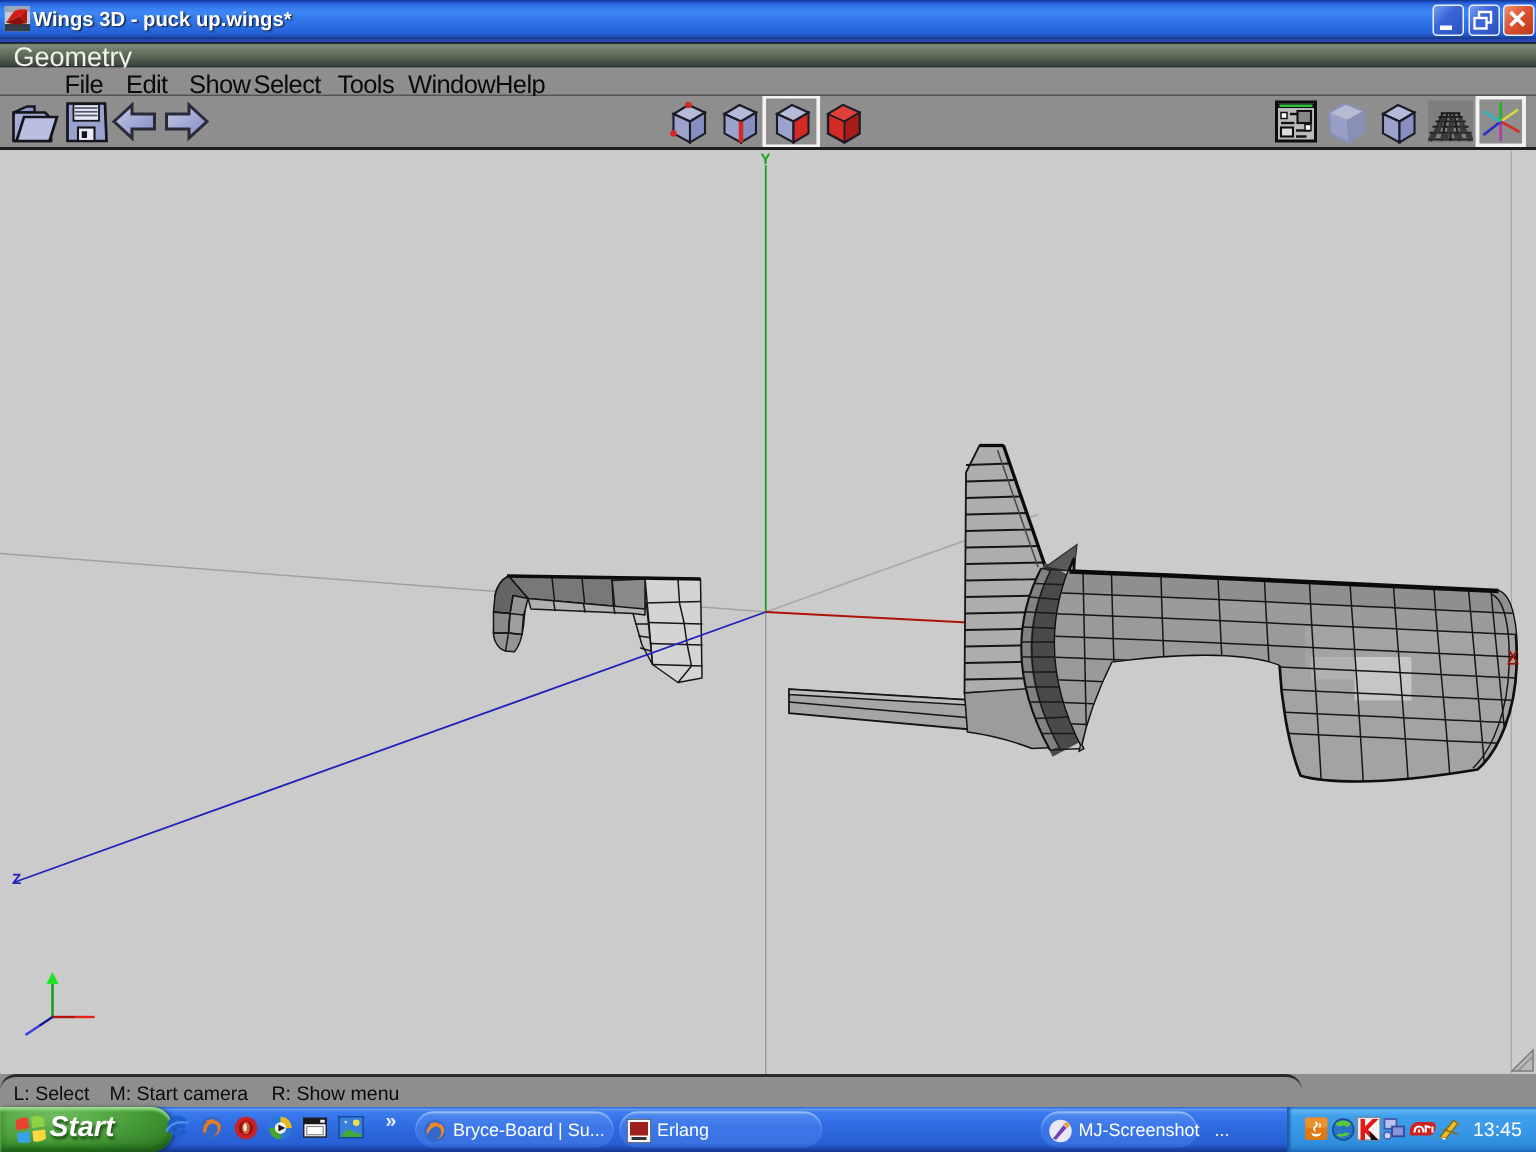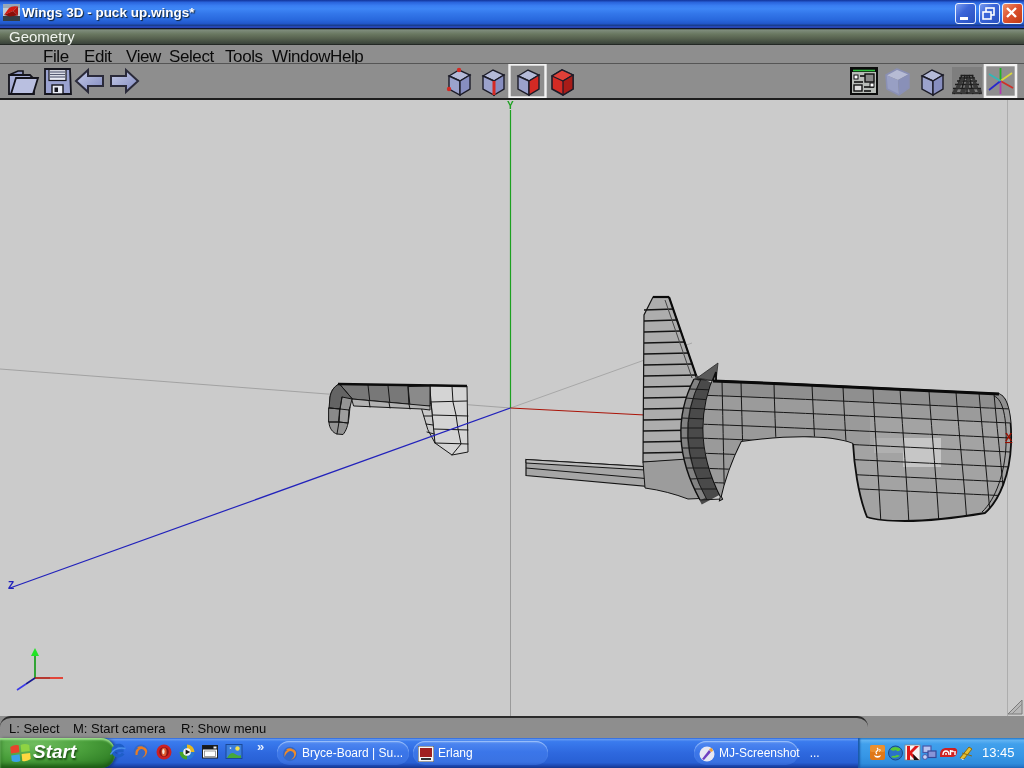--- a/index.html
+++ b/index.html
@@ -12,21 +12,21 @@
   #ttext{position:absolute;left:22px;top:5px;color:#fff;font-size:13.5px;font-weight:bold;
     text-shadow:1px 1px 1px #123;letter-spacing:0px;}
   .wbtn{position:absolute;top:3px;width:21px;height:21px;border-radius:3px;
     border:1px solid #e8f0ff;box-sizing:border-box;}
   #btnmin{left:955px;background:linear-gradient(135deg,#7a9cf0 0%,#3c66d8 40%,#2850c0 100%);}
   #btnmax{left:979px;background:linear-gradient(135deg,#7a9cf0 0%,#3c66d8 40%,#2850c0 100%);}
   #btncls{left:1002px;background:linear-gradient(135deg,#f09268 0%,#dd5230 45%,#c03a14 100%);}
   
   #geobar{position:absolute;left:0;top:26px;width:1024px;height:19px;
     background:linear-gradient(180deg,#2646b4 0%,#2646b4 9%,#0c0c0c 14%,#808e7e 20%,#6a7861 42%,#57624f 65%,#39423a 95%,#0c0c0c 100%);}
-  #geobar span{position:absolute;left:9px;top:2px;color:#f0f4ee;font-size:15px;}
+  #geobar span{position:absolute;left:9px;top:2px;color:#f0f4ee;font-size:18px;}
   
   #menubar{position:absolute;left:0;top:45px;width:1024px;height:19px;background:#8e8e8e;
     border-bottom:1px solid #555;box-sizing:border-box;}
   #menubar span{position:absolute;top:2px;color:#0a0a0a;font-size:17px;letter-spacing:-0.4px;margin-left:35px;}
   
   #toolbar{position:absolute;left:0;top:64px;width:1024px;height:36px;background:#8e8e8e;
     border-bottom:2px solid #1d1d1d;box-sizing:border-box;}
   
   #viewport{position:absolute;left:0;top:100px;width:1024px;height:616px;background:#cbcbcb;}
   
@@ -76,21 +76,21 @@
     <div class="wbtn" id="btncls"><svg width="19" height="19">
           <path d="M4,4 L13,13 M13,4 L4,13" stroke="#fff" stroke-width="2.4"></path>
         </svg></div>
   </div>
   <div id="geobar">
       <span>Geometry</span>
     </div>
   <div id="menubar">
     <span style="left:8px">File</span>
     <span style="left:49px">Edit</span>
-    <span style="left:91px">View</span>
+    <span style="left:91px">Show</span>
     <span style="left:134px">Select</span>
     <span style="left:190px">Tools</span>
     <span style="left:237px">Window</span>
     <span style="left:295px">Help</span>
   </div>
   <div id="toolbar">
     <svg width="1024" height="34" id="tbicons">
         <defs>
 <linearGradient id="arrg" x1="0" y1="0" x2="1" y2="1">
 <stop offset="0" stop-color="#c6cce8"></stop>

